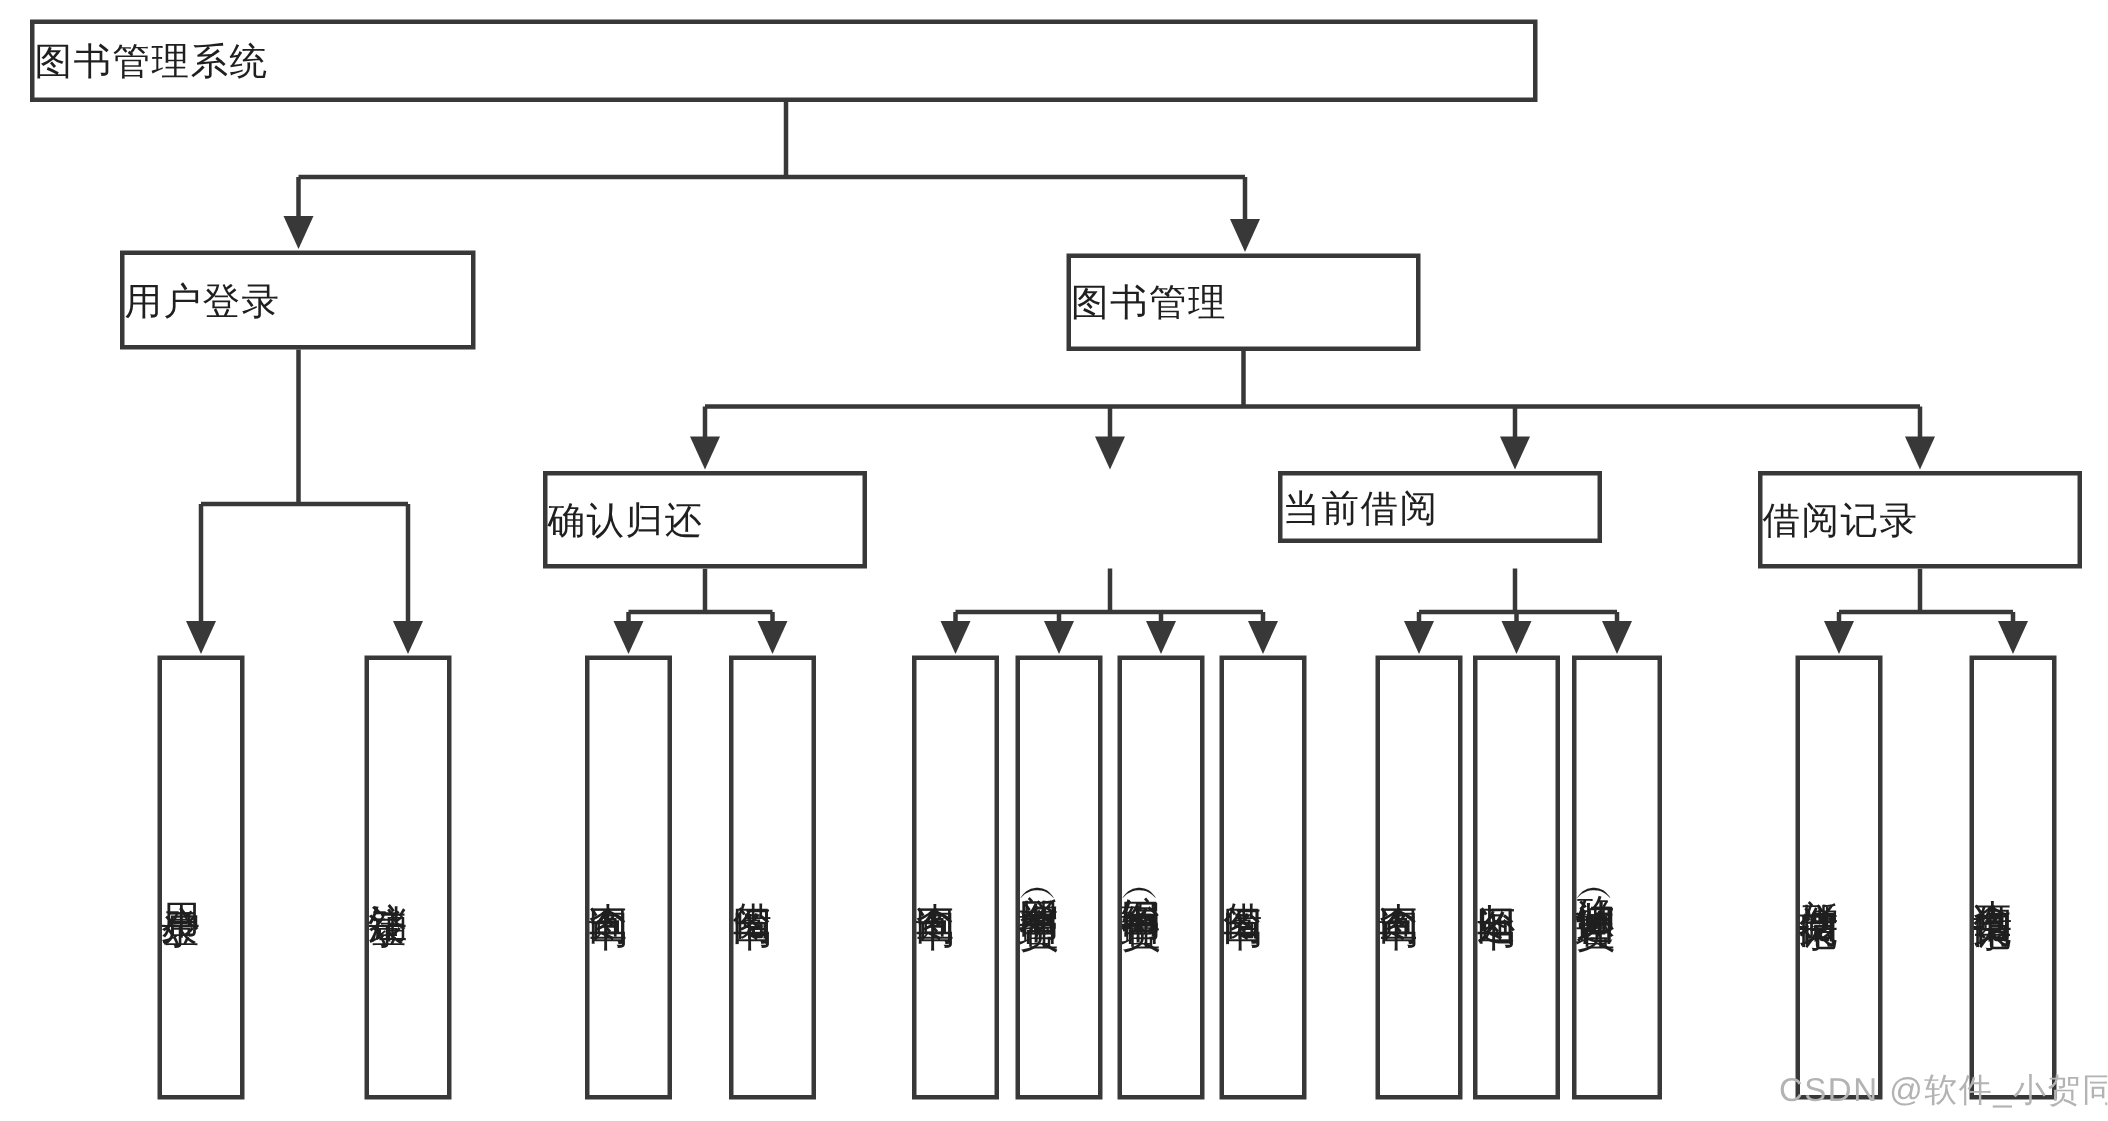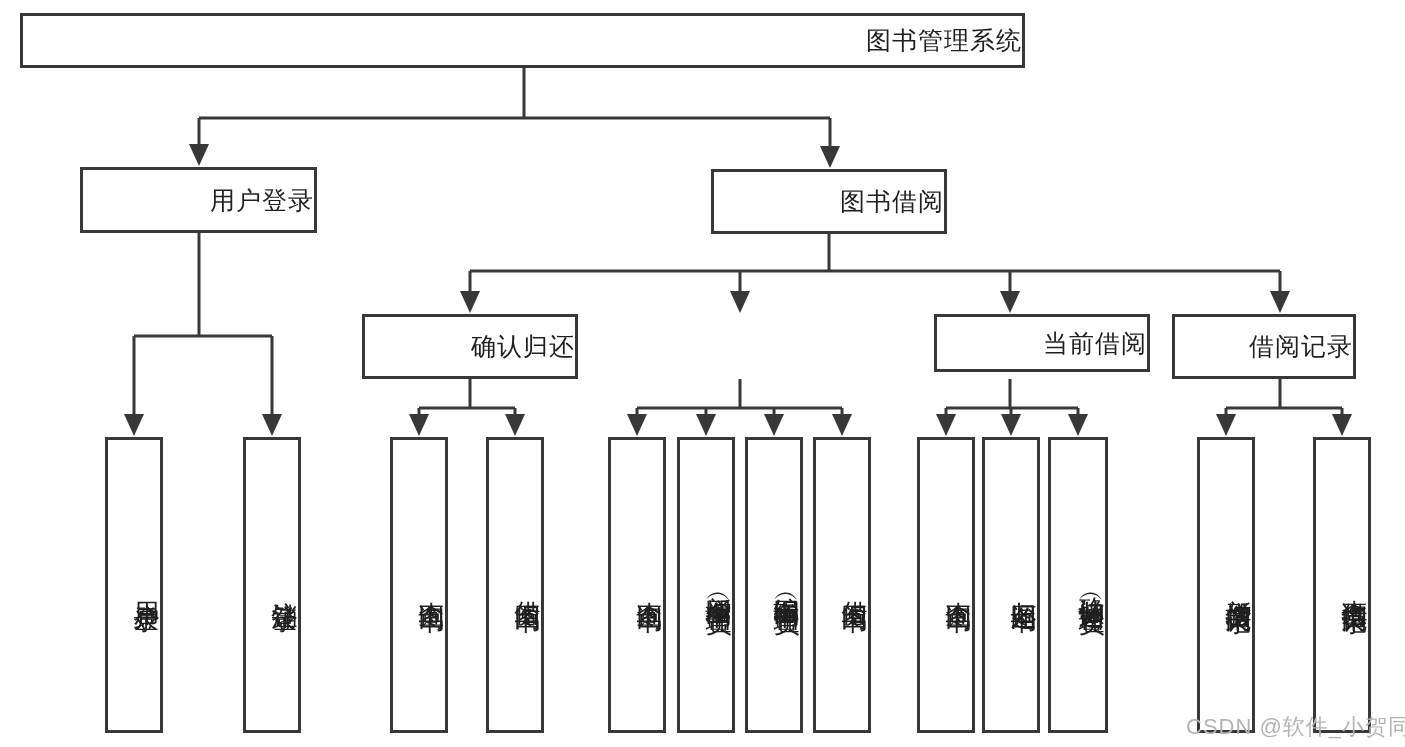--- a/index.html
+++ b/index.html
@@ -16,21 +16,21 @@
     left: 0; top: 0;
     width: 1405px; height: 747px;
   }
   .box {
     position: absolute;
     box-sizing: border-box;
     border: 3px solid #383838;
     background: #ffffff;
     display: flex;
     align-items: center;
-    justify-content: flex-end;
+    justify-content: flex-start;
     color: #1f1f1f;
   }
   .box.h { font-size: 25px; letter-spacing: 1px; white-space: nowrap; }
   .leaf { width: 58px; height: 296px; top: 437px; }
   .v {
     writing-mode: vertical-rl;
     text-orientation: mixed;
     font-size: 26px;
     letter-spacing: 2px;
     line-height: 1;
@@ -91,30 +91,30 @@
   </svg>
 
   <div class="box h" style="left:20px;top:13px;width:1005px;height:55px">
     <span>图书管理系统</span>
   </div>
 
   <div class="box h" style="left:80px;top:167px;width:237px;height:66px">
     <span>用户登录</span>
   </div>
   <div class="box h" style="left:711px;top:169px;width:236px;height:65px">
-    <span>图书借阅</span>
+    <span>图书管理</span>
   </div>
 
   <div class="box h" style="left:362px;top:314px;width:216px;height:65px">
     <span>确认归还</span>
   </div>
-  <div class="box h" style="left:934px;top:314px;width:216px;height:58px">
+  <div class="box h" style="left:852px;top:314px;width:216px;height:48px">
     <span>当前借阅</span>
   </div>
-  <div class="box h" style="left:1172px;top:314px;width:184px;height:65px">
+  <div class="box h" style="left:1172px;top:314px;width:216px;height:65px">
     <span>借阅记录</span>
   </div>
 
   <div class="box leaf" style="left:105px">
     <span class="v">用户登录</span>
   </div>
   <div class="box leaf" style="left:243px">
     <span class="v">注销登录</span>
   </div>
 

